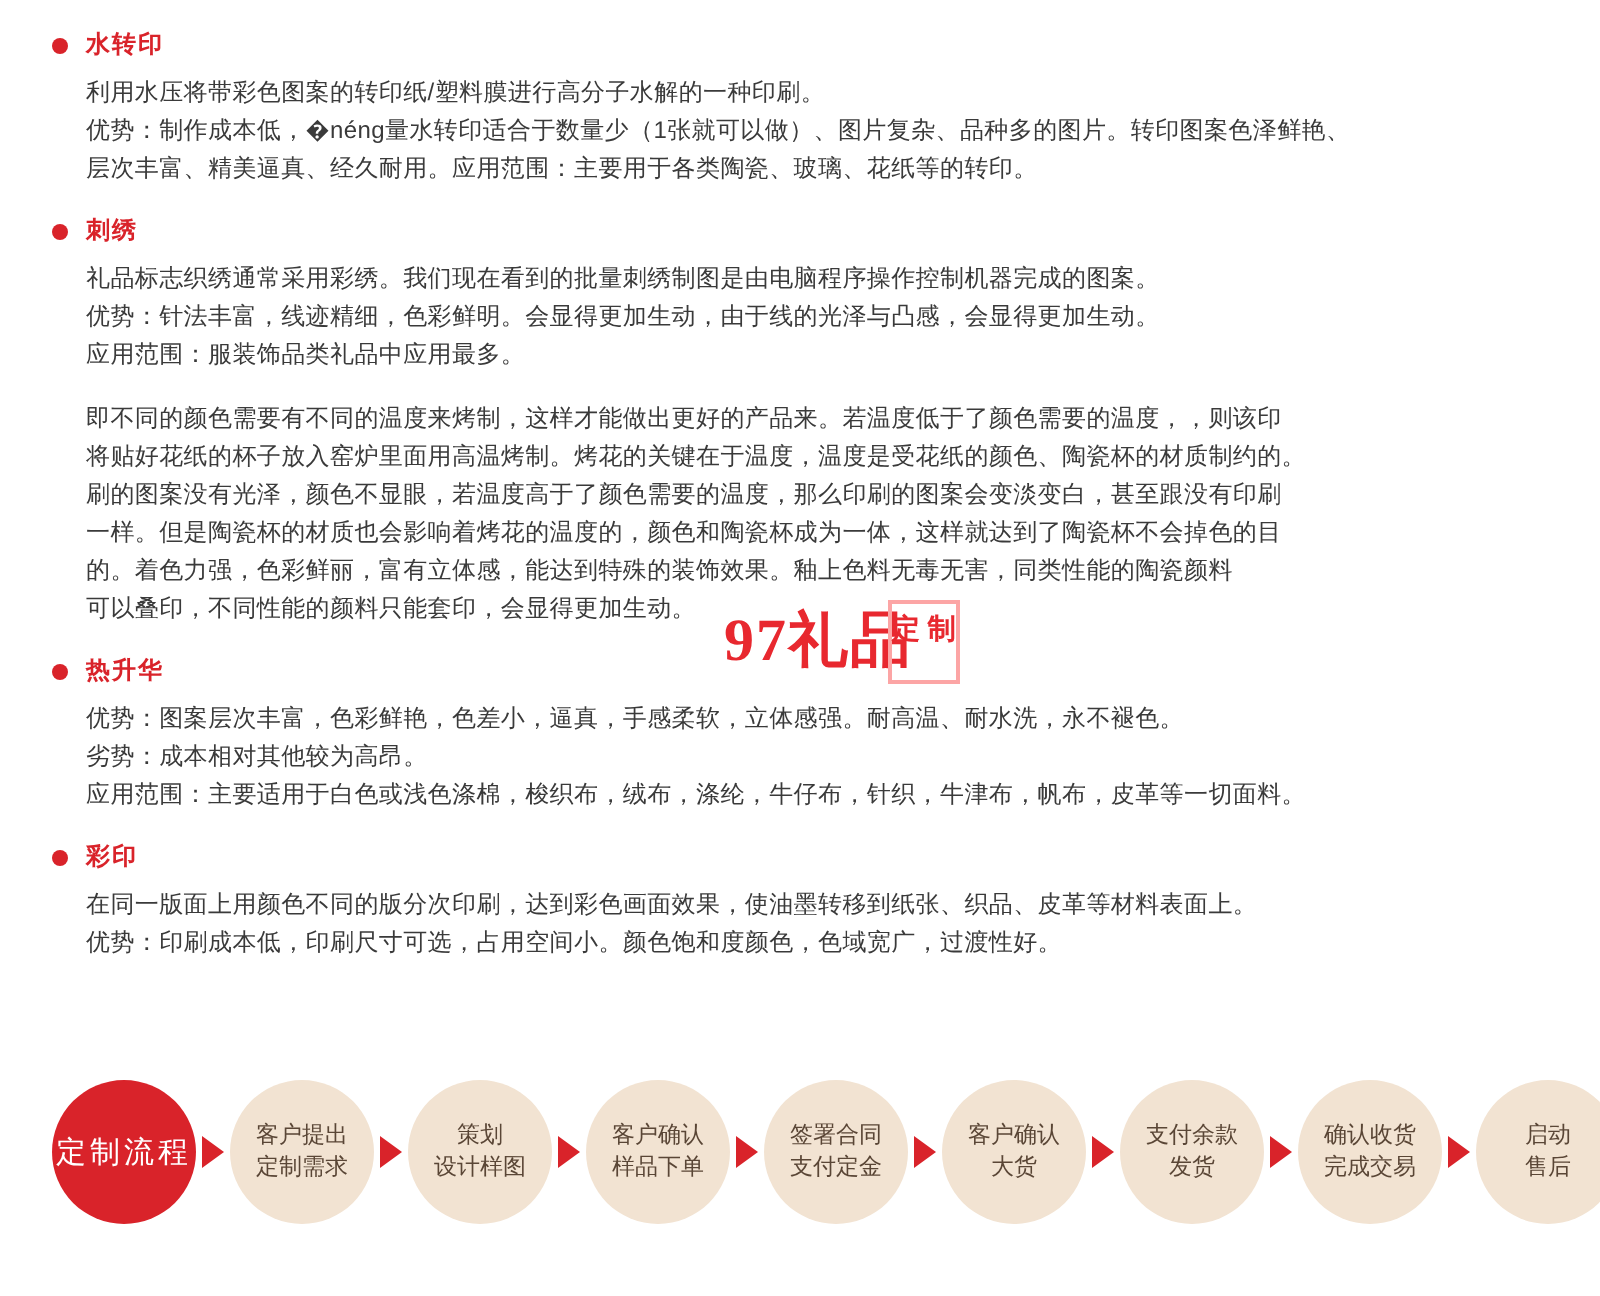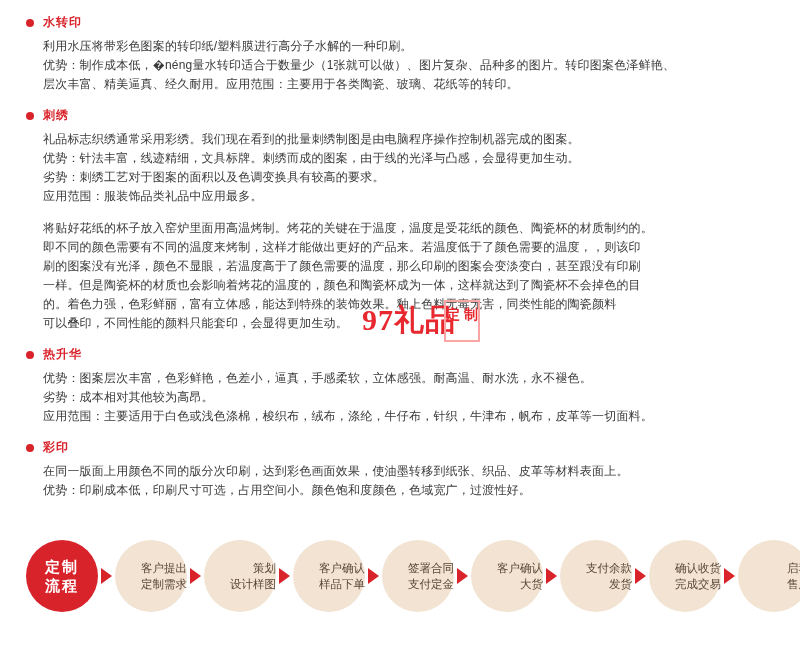--- a/index.html
+++ b/index.html
@@ -99,24 +99,23 @@
     display: flex;
     align-items: center;
   }
   .flow-start {
     width: 72px;
     height: 72px;
     border-radius: 50%;
     background: #d9232a;
     color: #ffffff;
     font-size: 15px;
-    font-weight: bold;
+    font-weight: normal;
     line-height: 19px;
     display: flex;
-    flex-direction: column;
     align-items: center;
     justify-content: center;
     letter-spacing: 2px;
     flex: 0 0 auto;
   }
   .arrow {
     width: 0;
     height: 0;
     border-top: 8px solid transparent;
     border-bottom: 8px solid transparent;
@@ -127,21 +126,21 @@
   .flow-step {
     width: 72px;
     height: 72px;
     border-radius: 50%;
     background: #f2e3d2;
     color: #5a4636;
     font-size: 11.5px;
     line-height: 16px;
     display: flex;
     flex-direction: column;
-    align-items: flex-end;
+    align-items: center;
     justify-content: center;
     text-align: center;
     flex: 0 0 auto;
   }
   .flow-step span { display: block; }
 </style>
 </head>
 <body>
 
 <div class="page">
@@ -158,30 +157,29 @@
     </div>
   </div>
 
   <div class="section">
     <div class="sec-head">
       <span class="bullet"></span>
       <span class="sec-title">刺绣</span>
     </div>
     <div class="sec-body">
       <div class="line">礼品标志织绣通常采用彩绣。我们现在看到的批量刺绣制图是由电脑程序操作控制机器完成的图案。</div>
-      <div class="line">优势：针法丰富，线迹精细，文具标牌。刺绣而成的图案，由于线的光泽与凸感，会显得更加生动。</div>
-      <div class="line">劣势：刺绣工艺对于图案的面积以及色调变换具有较高的要求。</div>
+      <div class="line">优势：针法丰富，线迹精细，色彩鲜明。会显得更加生动，由于线的光泽与凸感，会显得更加生动。</div>
       <div class="line">应用范围：服装饰品类礼品中应用最多。</div>
     </div>
   </div>
 
   <div class="section">
     <div class="sec-body">
+      <div class="line">即不同的颜色需要有不同的温度来烤制，这样才能做出更好的产品来。若温度低于了颜色需要的温度，，则该印</div>
       <div class="line">将贴好花纸的杯子放入窑炉里面用高温烤制。烤花的关键在于温度，温度是受花纸的颜色、陶瓷杯的材质制约的。</div>
-      <div class="line">即不同的颜色需要有不同的温度来烤制，这样才能做出更好的产品来。若温度低于了颜色需要的温度，，则该印</div>
       <div class="line">刷的图案没有光泽，颜色不显眼，若温度高于了颜色需要的温度，那么印刷的图案会变淡变白，甚至跟没有印刷</div>
       <div class="line">一样。但是陶瓷杯的材质也会影响着烤花的温度的，颜色和陶瓷杯成为一体，这样就达到了陶瓷杯不会掉色的目</div>
       <div class="line">的。着色力强，色彩鲜丽，富有立体感，能达到特殊的装饰效果。釉上色料无毒无害，同类性能的陶瓷颜料</div>
       <div class="line">可以叠印，不同性能的颜料只能套印，会显得更加生动。</div>
     </div>
   </div>
 
   <div class="section">
     <div class="sec-head">
       <span class="bullet"></span>

